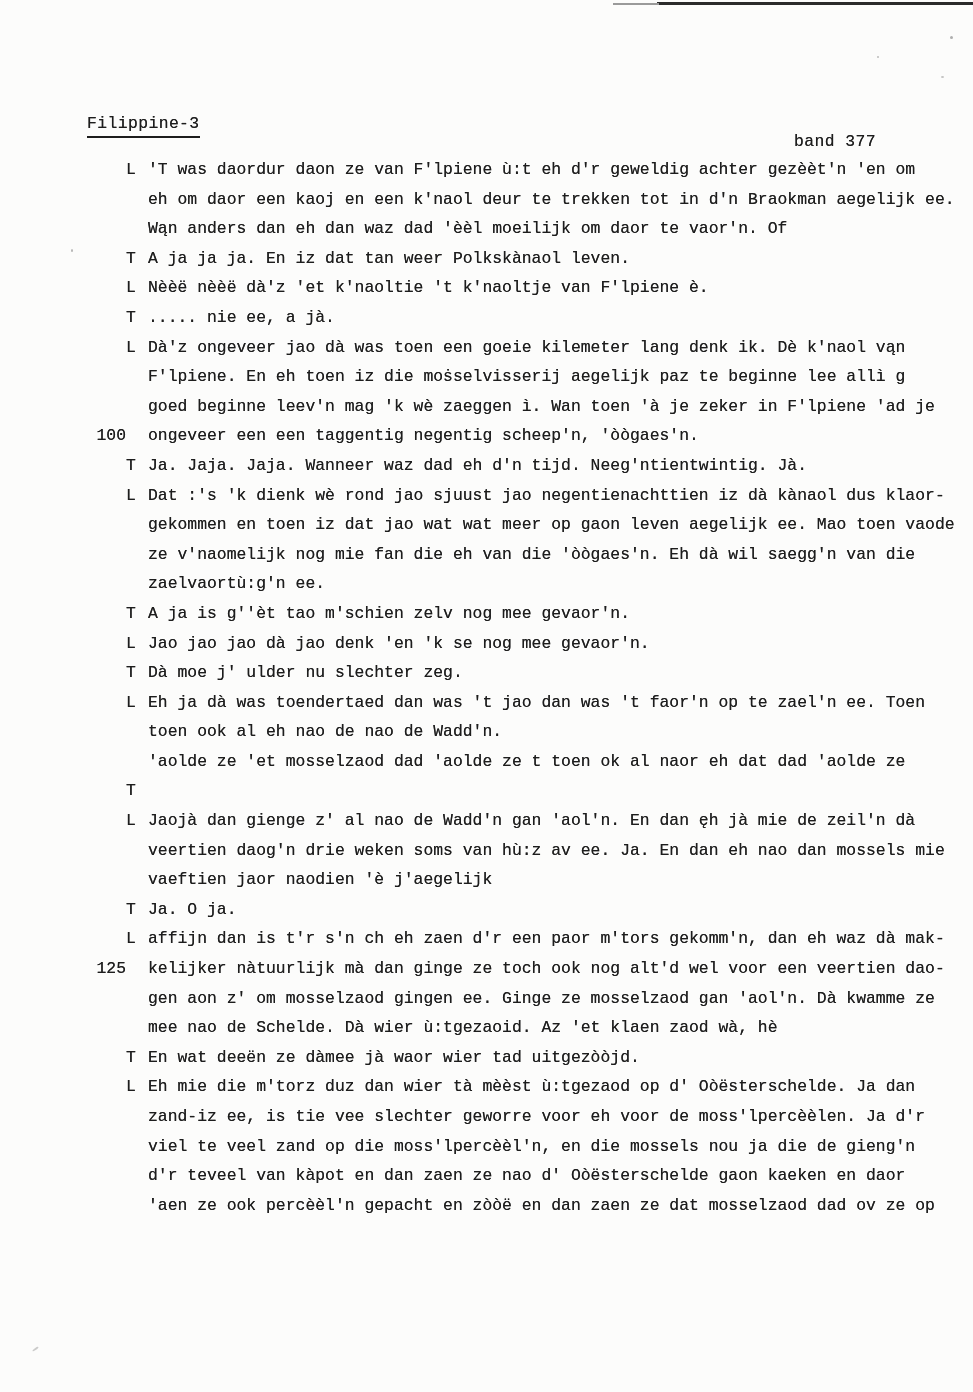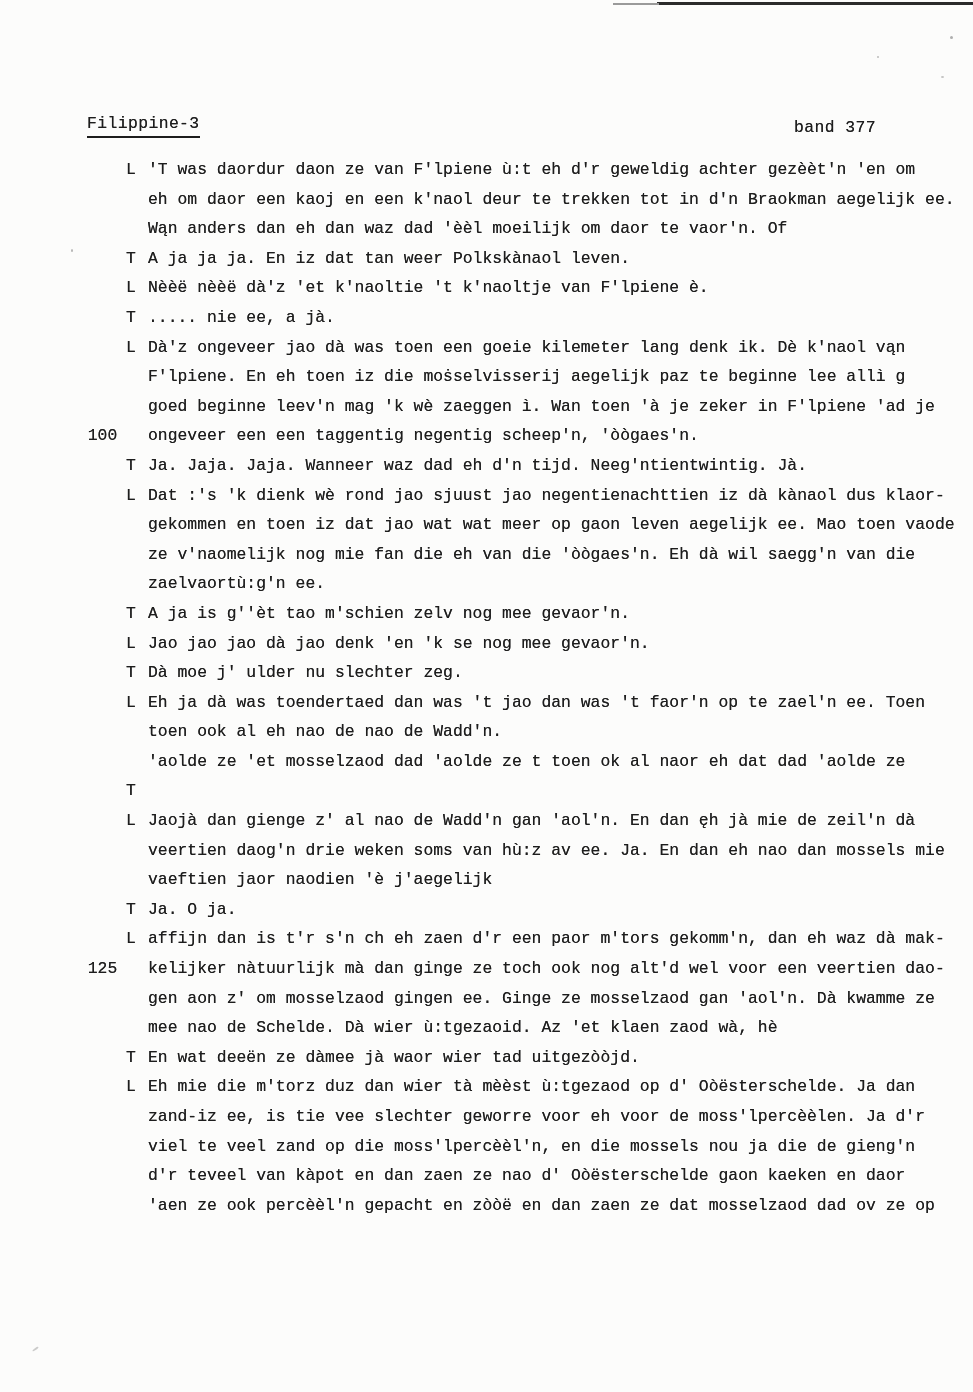--- a/index.html
+++ b/index.html
@@ -41,38 +41,38 @@
     position:absolute;top:114px;left:0;width:973px;height:30px;
     font-size:16.4px;
   }
   .doc-title{
     position:absolute;left:78px;top:0;
     border-bottom:2px solid var(--ink);
     padding-bottom:3px;
     letter-spacing:.4px;
   }
   .band-label{
-    position:absolute;left:785px;top:4px;
+    position:absolute;left:785px;top:18px;
     letter-spacing:.4px;
   }
 
   .transcript{
     position:absolute;top:155px;left:0;width:973px;
     font-size:16.4px;
     line-height:29.6px;
   }
   .line{
     display:flex;
     white-space:pre;
   }
   .line .num{
     width:47px;
     padding-left:70px;
     flex:0 0 auto;
-    text-align:center;
+    text-align:right;
   }
   .line .speaker{
     width:22px;
     flex:0 0 auto;
   }
   .line .text{
     flex:1 1 auto;
     white-space:pre;
   }
   

